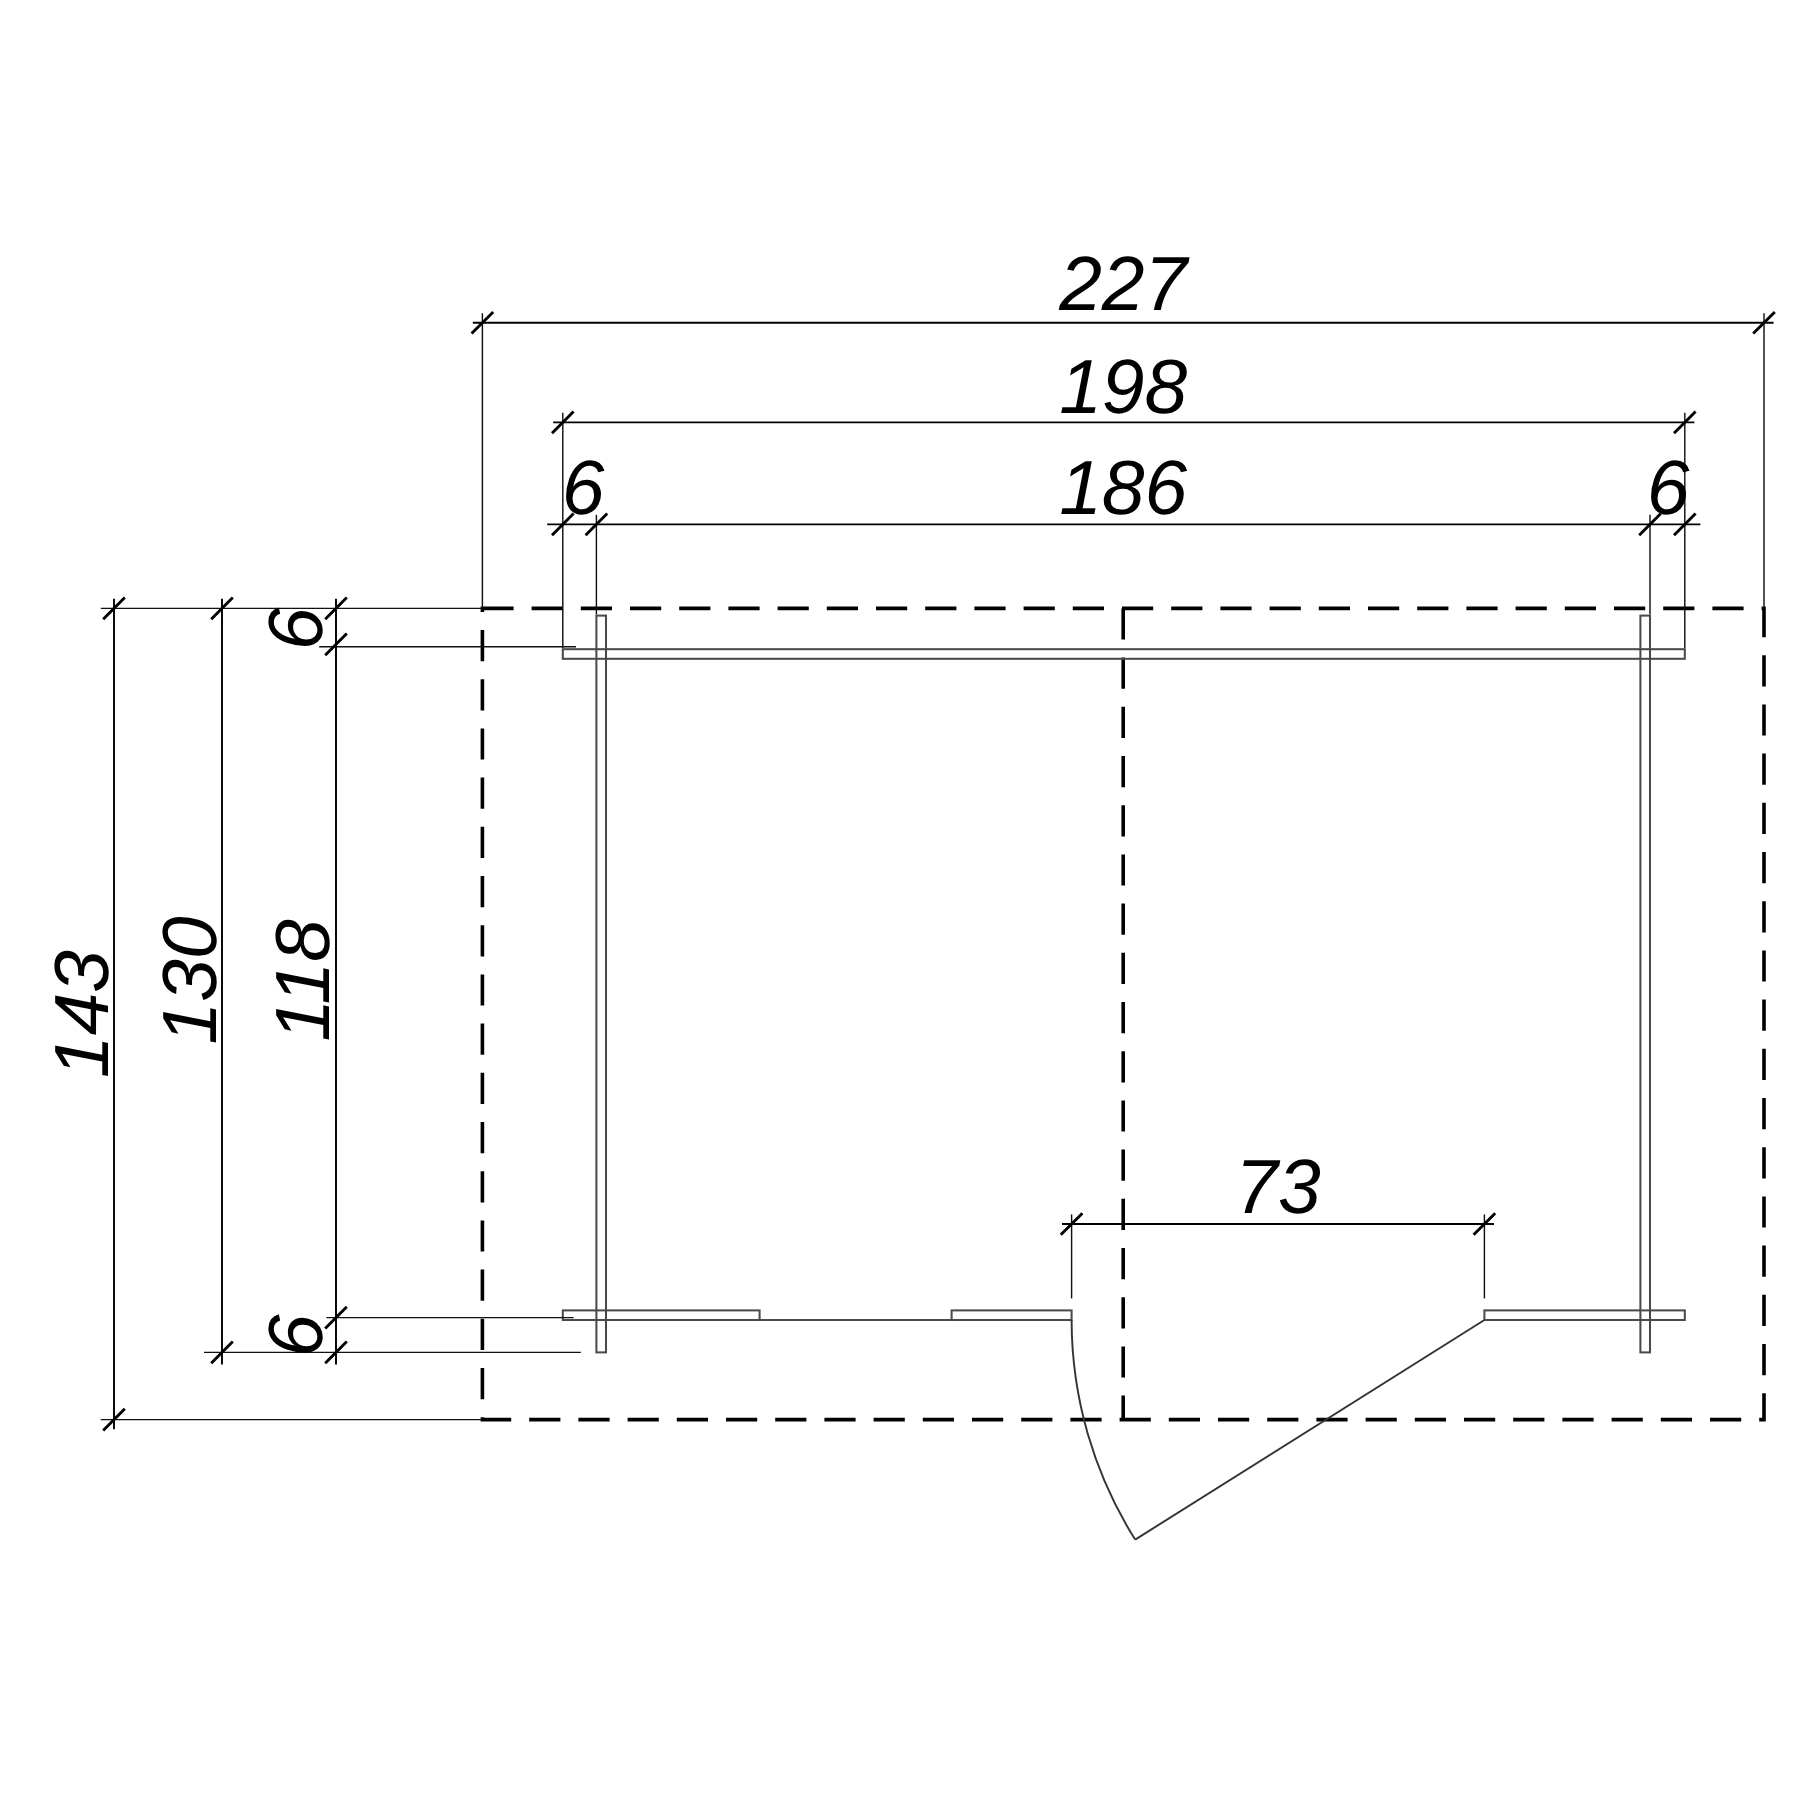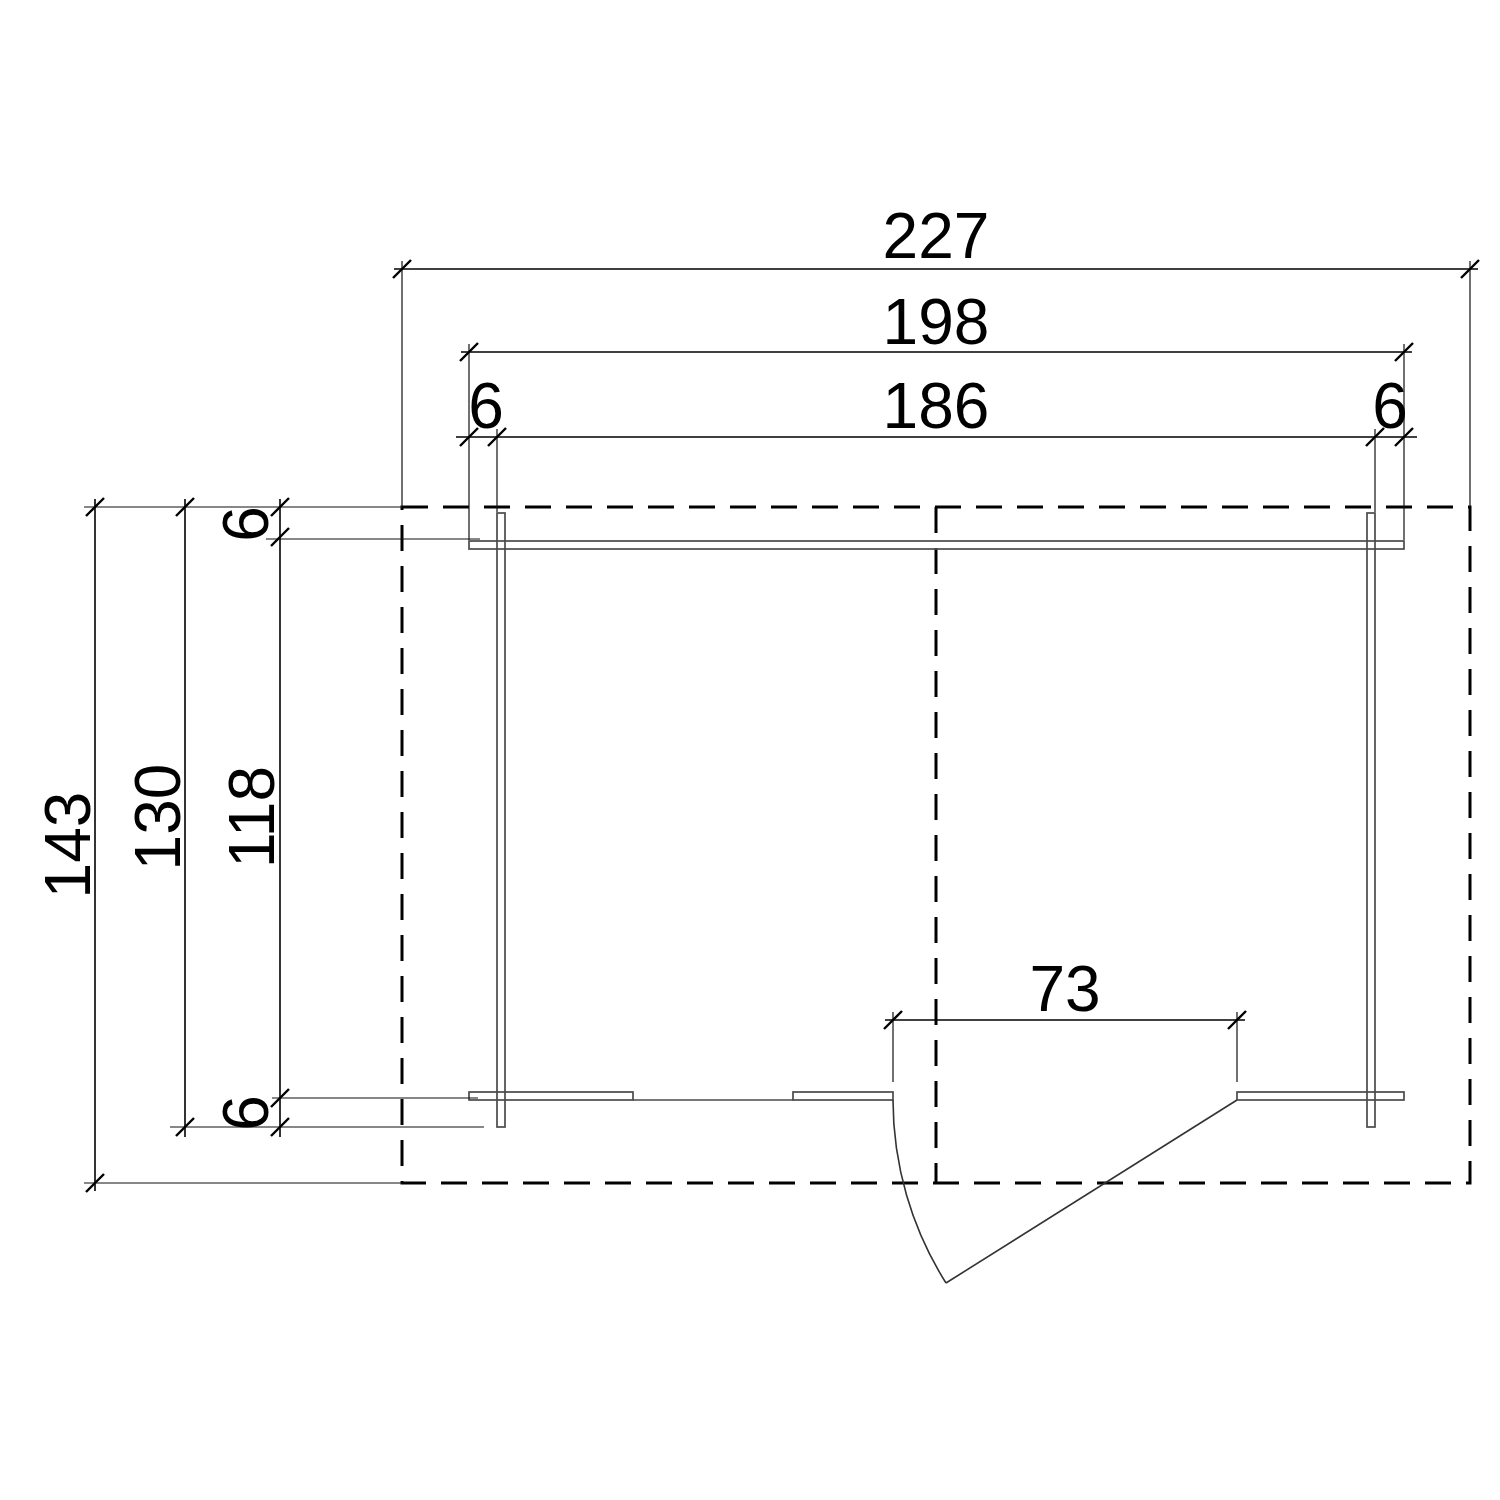--- a/index.html
+++ b/index.html
@@ -1,16 +1,16 @@
 <!DOCTYPE html>
 <html><head>
 <meta charset="utf-8">
 <style>
   html, body { margin: 0; padding: 0; background: #ffffff; }
-  .canvas-wrap { width: 1500px; height: 1500px; background: #ffffff; position: relative; }
+  .canvas-wrap { width: 1500px; height: 1500px; background: #ffffff; position: relative; font-style: italic; }
   svg { display: block; }
   .dim   { stroke: #000000; stroke-width: 1.6; fill: none; }
   .ext   { stroke: #111111; stroke-width: 1.2; fill: none; }
   .tickline { stroke: #000000; stroke-width: 2.4; fill: none; }
   .struct { stroke: #4a4a4a; stroke-width: 1.7; fill: none; }
   .thin   { stroke: #4a4a4a; stroke-width: 1.5; fill: none; }
   .dash  { stroke: #000000; stroke-width: 3; fill: none; stroke-dasharray: 26 15; }
   .doorline { stroke: #333333; stroke-width: 1.6; fill: none; }
   text.dimlabel {
     font-family: "Liberation Sans", sans-serif;

